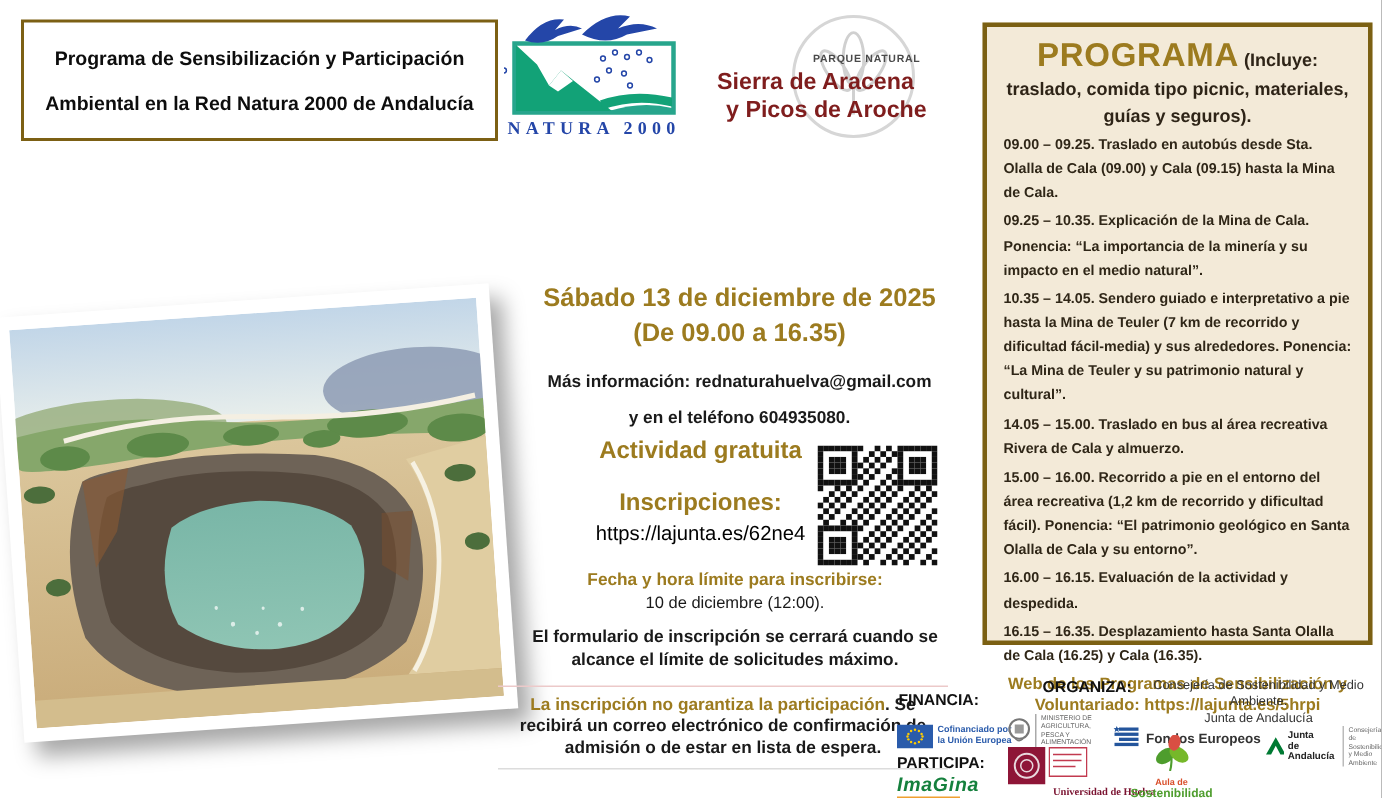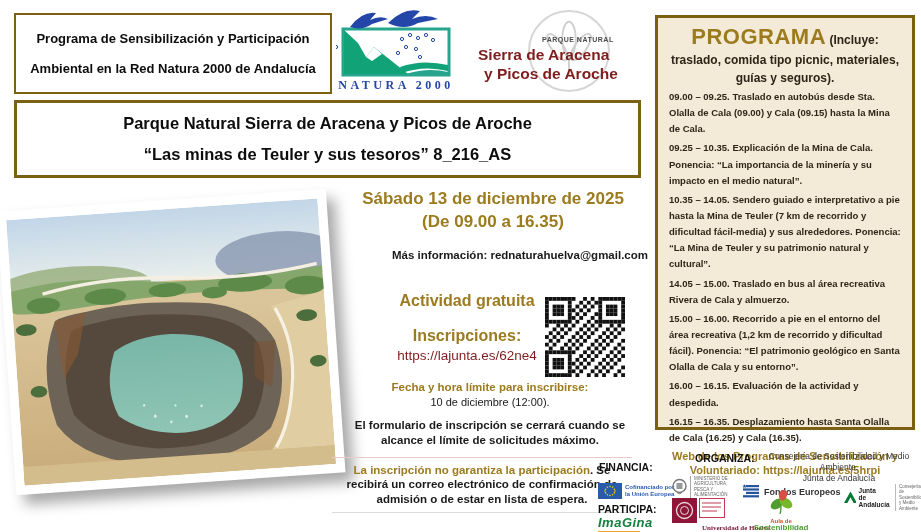--- a/index.html
+++ b/index.html
@@ -25,24 +25,24 @@
     display:flex;flex-direction:column;justify-content:space-evenly;align-items:center;
     font-weight:bold;font-size:16.5px;color:#0d0d0d;}
 
   
   #photo-frame{left:6px;top:200px;width:330px;height:284px;background:#fff;padding:9px;
     transform:rotate(-4deg);box-shadow:8px 10px 14px rgba(0,0,0,.35);}
   #photo-frame svg{width:100%;height:100%;display:block;}
 
   
   .date-h{left:338px;top:188px;width:310px;font-size:17px;font-weight:bold;line-height:1.35;}
-  .info-t{left:338px;top:243px;width:310px;font-size:11.5px;font-weight:bold;line-height:2.1;color:#1a1a1a;text-align:right;}
+  .info-t{left:338px;top:243px;width:310px;font-size:11.5px;font-weight:bold;line-height:2.1;color:#1a1a1a;}
   #free-act{left:352px;top:292px;width:230px;font-size:16px;font-weight:bold;}
   #insc-label{left:352px;top:327px;width:230px;font-size:16px;font-weight:bold;}
-  #insc-url{left:352px;top:348px;width:230px;font-size:13.5px;color:#7f1d1d;}
+  #insc-url{left:352px;top:348px;width:230px;font-size:13.5px;color:#000000;}
   #qr-wrap{left:545px;top:297px;width:80px;height:80px;}
   #deadline-label{left:350px;top:381px;width:280px;font-size:11.5px;font-weight:bold;}
   #deadline-value{left:350px;top:396px;width:280px;font-size:11px;color:#1a1a1a;}
   #form-note{left:340px;top:418px;width:300px;font-size:11.5px;font-weight:bold;color:#1a1a1a;line-height:1.3;}
   #warning{left:332px;top:457px;width:300px;font-size:11.5px;font-weight:bold;color:#1a1a1a;line-height:1.25;
     border-top:1px solid #ecc9c9;border-bottom:1px solid #dcdcdc;padding:5px 4px 6px;}
   #spam-note{margin-top:7px;font-style:italic;font-weight:bold;font-size:10.5px;color:#222;}
 
   
   #program-panel{left:655px;top:15px;width:260px;height:415px;background:#f3ead8;
@@ -108,24 +108,20 @@
           <ellipse cx="52" cy="36" rx="6" ry="16" transform="rotate(35 52 36)"></ellipse>
           <path d="M40,46 L40,66"></path>
         </g>
       </svg>
     </div>
     <div class="abs park-small">PARQUE NATURAL</div>
     <div class="abs park-big" style="top:38px;">Sierra de Aracena</div>
     <div class="abs park-big" style="top:57px;left:16px;">y Picos de Aroche</div>
   </div>
 
-  <div class="abs" id="title-box">
-    <div>Parque Natural Sierra de Aracena y Picos de Aroche</div>
-    <div>“Las minas de Teuler y sus tesoros” 8_216_AS</div>
-  </div>
 
   <div class="abs" id="photo-frame">
     <svg viewBox="0 0 300 230" preserveAspectRatio="none">
       <defs>
         <linearGradient id="sky" x1="0" y1="0" x2="0" y2="1">
           <stop offset="0" stop-color="#c2d6e8"></stop>
             <stop offset="1" stop-color="#eef2ec"></stop>
         </linearGradient>
         <linearGradient id="sand" x1="0" y1="0" x2="0" y2="1">
           <stop offset="0" stop-color="#dcc89e"></stop>
@@ -175,20 +171,21 @@
     </svg>
   </div>
 
   <div class="abs date-h gold ctr">
     <div>Sábado 13 de diciembre de 2025</div>
     <div>(De 09.00 a 16.35)</div>
   </div>
 
   <div class="abs info-t ctr">
     <div>Más información: rednaturahuelva@gmail.com</div>
+    <div>y en el teléfono 604935080.</div>
   </div>
 
   <div class="abs gold ctr" id="free-act">Actividad gratuita</div>
   <div class="abs gold ctr" id="insc-label">Inscripciones:</div>
   <div class="abs ctr" id="insc-url">https://lajunta.es/62ne4</div>
 
   <div class="abs" id="qr-wrap"><svg width="80" height="80" viewBox="0 0 80 80" fill="#111">
         <rect x="0.00" y="0.00" width="3.81" height="3.81"></rect>
         <rect x="3.81" y="0.00" width="3.81" height="3.81"></rect>
         <rect x="7.62" y="0.00" width="3.81" height="3.81"></rect>

